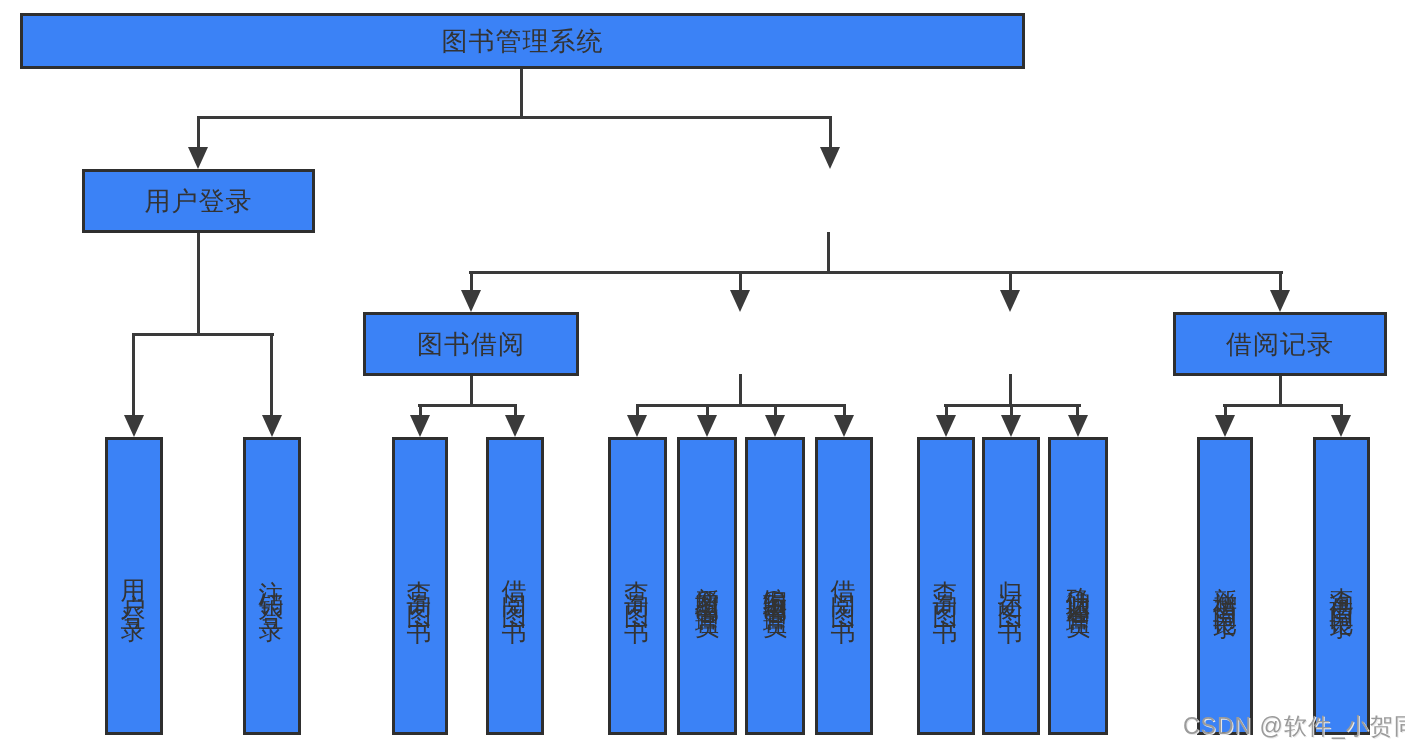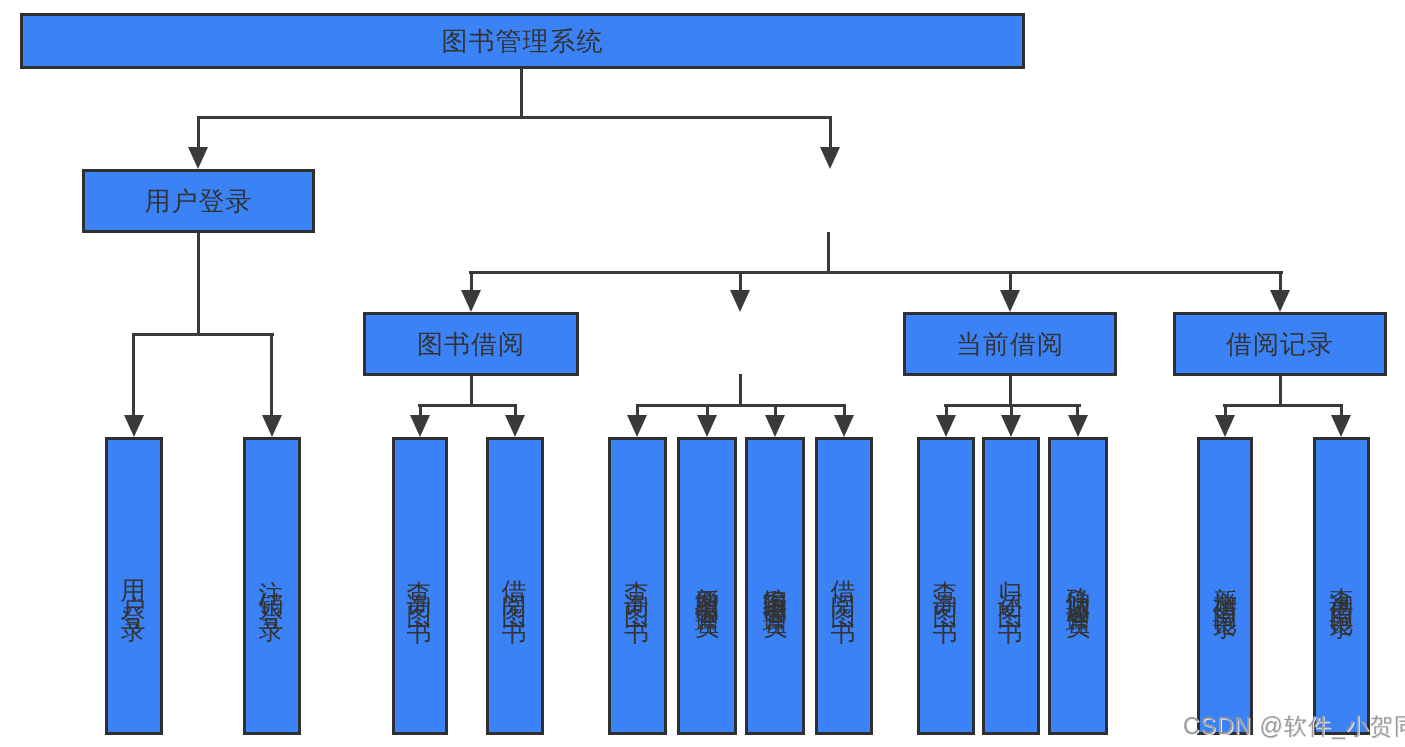--- a/index.html
+++ b/index.html
@@ -103,23 +103,20 @@
     <span>图书管理系统</span>
   </div>
 
   <div class="box hbox" style="left:82px;top:169px;width:233px;height:64px">
     <span>用户登录</span>
   </div>
 
   <div class="box hbox" style="left:363px;top:312px;width:216px;height:64px">
     <span>图书借阅</span>
   </div>
-  <div class="box hbox" style="left:903px;top:312px;width:214px;height:64px">
-    <span>当前借阅</span>
-  </div>
   <div class="box hbox" style="left:1173px;top:312px;width:214px;height:64px">
     <span>借阅记录</span>
   </div>
 
   <div class="box vbox" style="left:105px;top:437px;width:58px;height:298px">
     <span>用户登录</span>
   </div>
   <div class="box vbox" style="left:243px;top:437px;width:58px;height:298px">
     <span>注销登录</span>
   </div>

